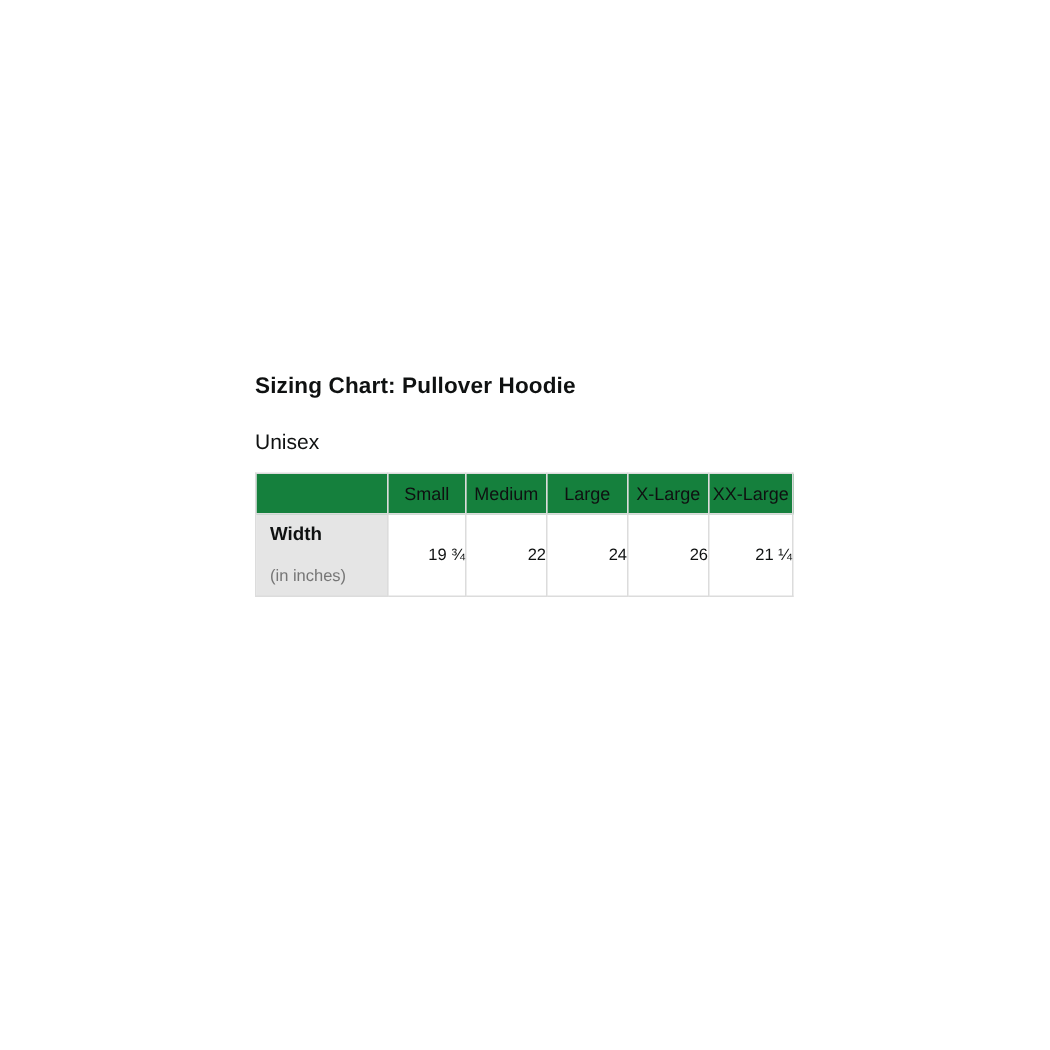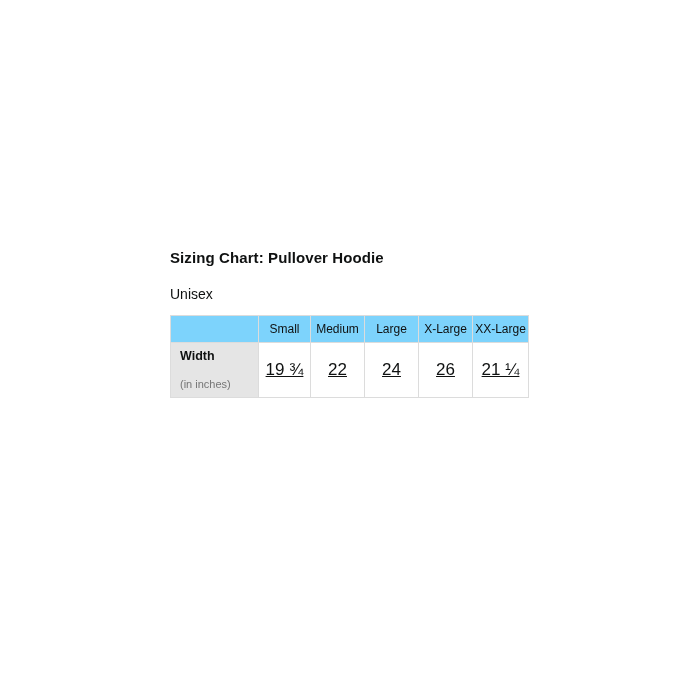--- a/index.html
+++ b/index.html
@@ -40,21 +40,21 @@
     table-layout: fixed;
     width: 358px;
   }
   .sizing-table th,
   .sizing-table td {
     border: 1px solid #dcdcdc;
     padding: 0;
     vertical-align: middle;
   }
   .sizing-table thead th {
-    background: #7dd3fc;
+    background: #15803d;
     font-weight: 400;
     font-size: 12px;
     color: #0f1111;
     height: 26px;
     text-align: center;
   }
   .sizing-table tbody th {
     background: #e5e5e5;
     text-align: left;
     padding: 6px 9px;
@@ -70,25 +70,24 @@
   .row-sublabel {
     display: block;
     font-weight: 400;
     font-size: 11px;
     color: #767676;
     line-height: 1.25;
     margin-top: 13px;
   }
   .sizing-table td {
     background: #ffffff;
-    text-align: center;
-    font-size: 17px;
+    text-align: right;
+    font-size: 11px;
     color: #0f1111;
     height: 38px;
-    text-decoration: underline;
   }
 </style>
 </head>
 <body>
 
 <div class="canvas">
   <div class="content">
 
     <h1 class="page-title">Sizing Chart: Pullover Hoodie</h1>
 

